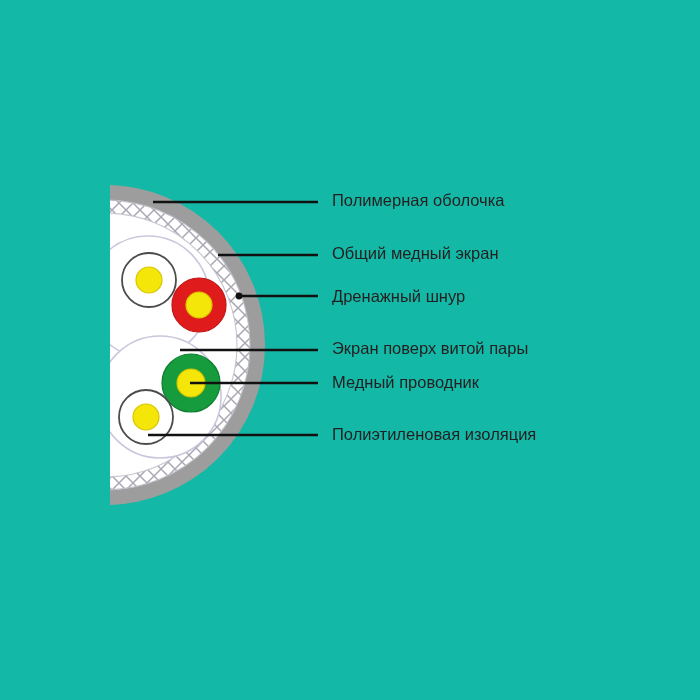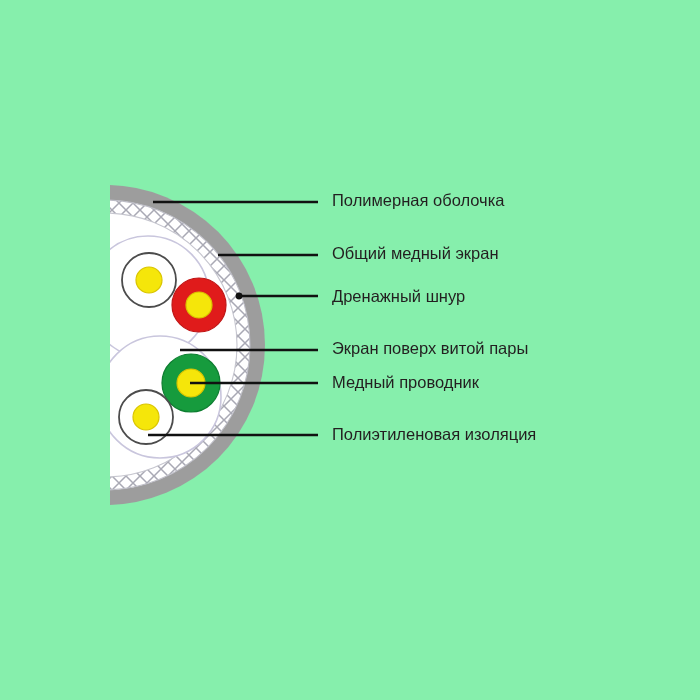--- a/index.html
+++ b/index.html
@@ -8,21 +8,21 @@
     padding: 0;
     background: #ffffff;
   }
   body {
     font-family: "Liberation Sans", sans-serif;
   }
   #stage {
     position: relative;
     width: 700px;
     height: 700px;
-    background: #86efac;
+    background: #14b8a6;
     overflow: hidden;
   }
   #diagram {
     position: absolute;
     left: 0;
     top: 0;
     width: 700px;
     height: 700px;
     display: block;
   }

